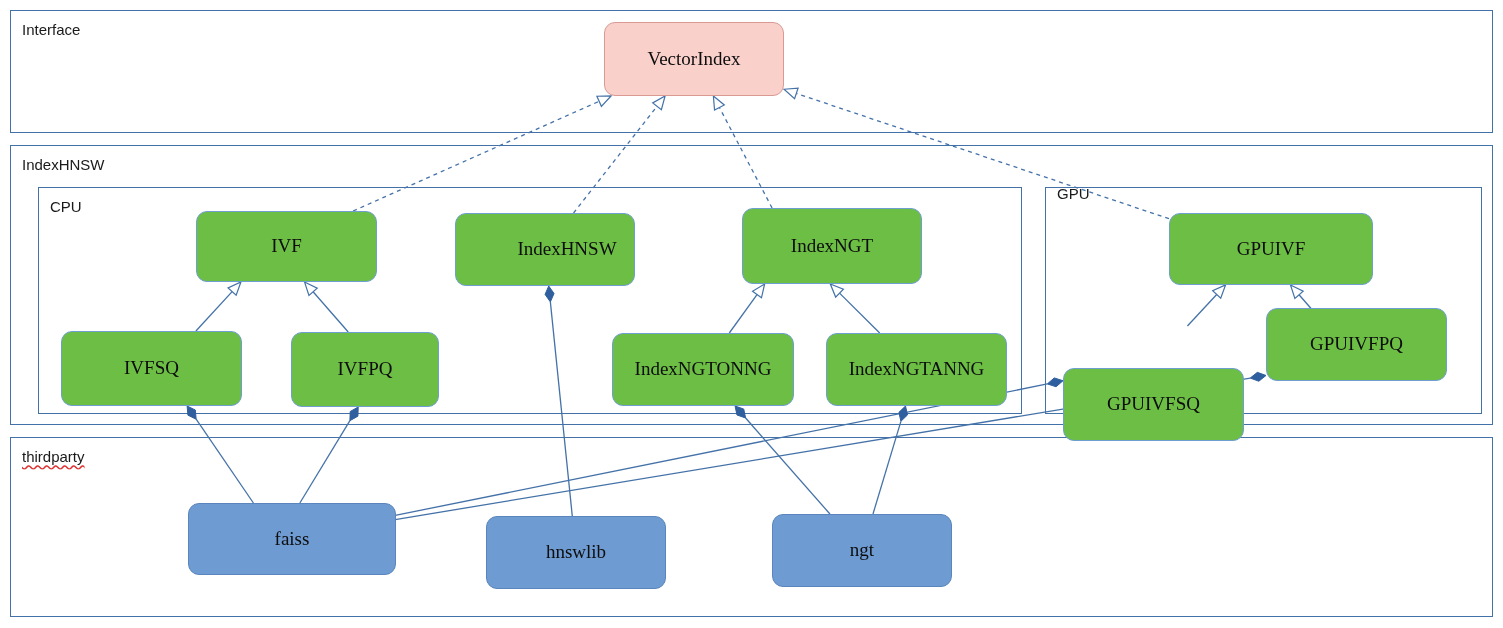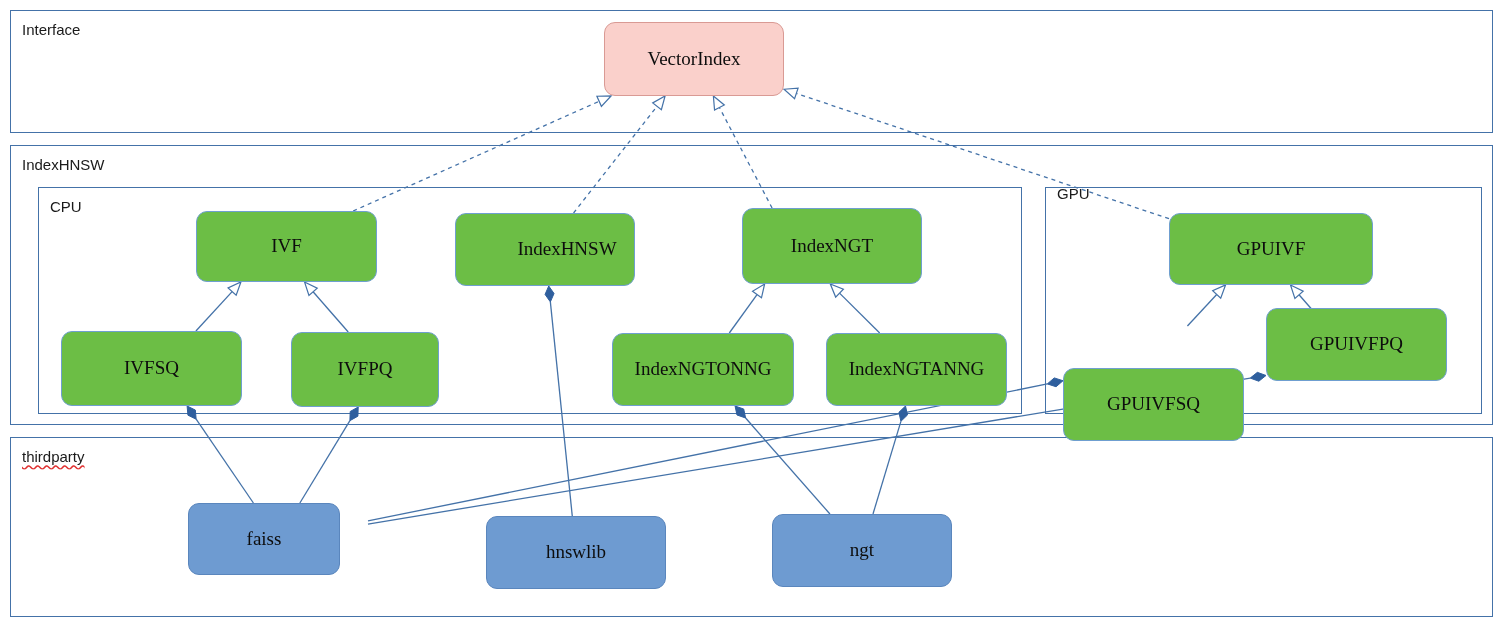--- a/index.html
+++ b/index.html
@@ -160,21 +160,21 @@
       </div>
       <div class="node impl" style="left: 826px; top: 333px; width: 181px; height: 73px;">
         <span>IndexNGTANNG</span>
       </div>
       <div class="node impl" style="left: 1063px; top: 326px; width: 181px; height: 73px; margin-top: 42px;">
         <span>GPUIVFSQ</span>
       </div>
       <div class="node impl" style="left: 1266px; top: 308px; width: 181px; height: 73px;">
         <span>GPUIVFPQ</span>
       </div>
-      <div class="node thirdp" style="left: 188px; top: 503px; width: 152px; height: 72px;">
+      <div class="node thirdp" style="left: 188px; top: 503px; width: 208px; height: 72px;">
         <span>faiss</span>
       </div>
       <div class="node thirdp" style="left: 486px; top: 516px; width: 180px; height: 73px;">
         <span>hnswlib</span>
       </div>
       <div class="node thirdp" style="left: 772px; top: 514px; width: 180px; height: 73px;">
         <span>ngt</span>
       </div>
     </div>
 </div>

